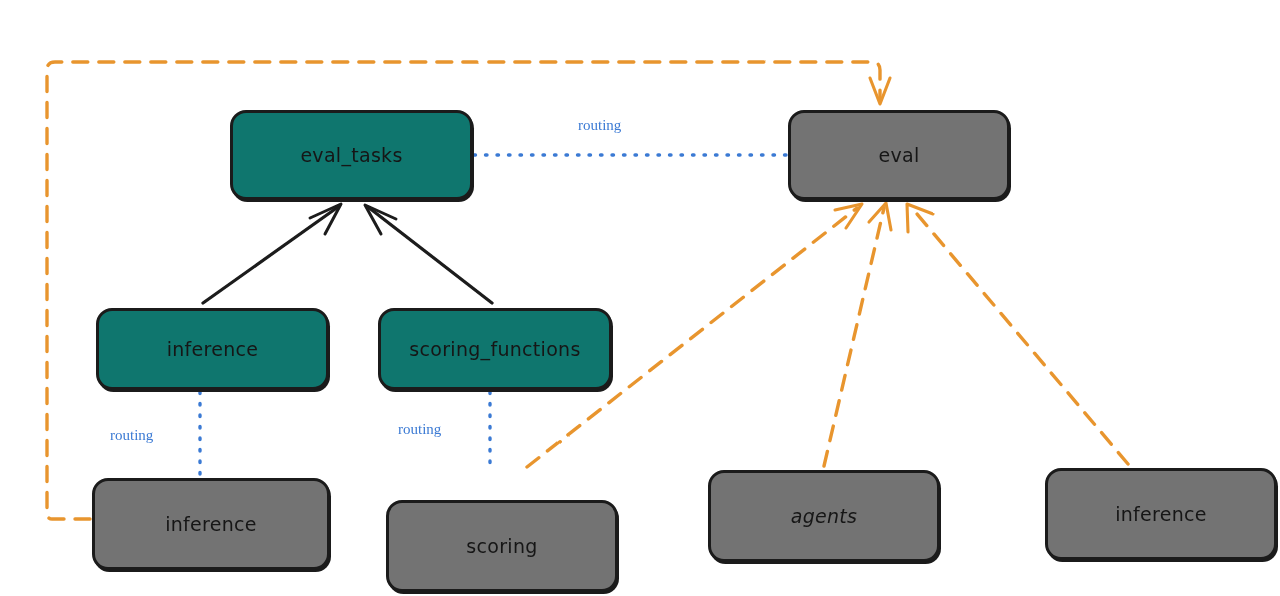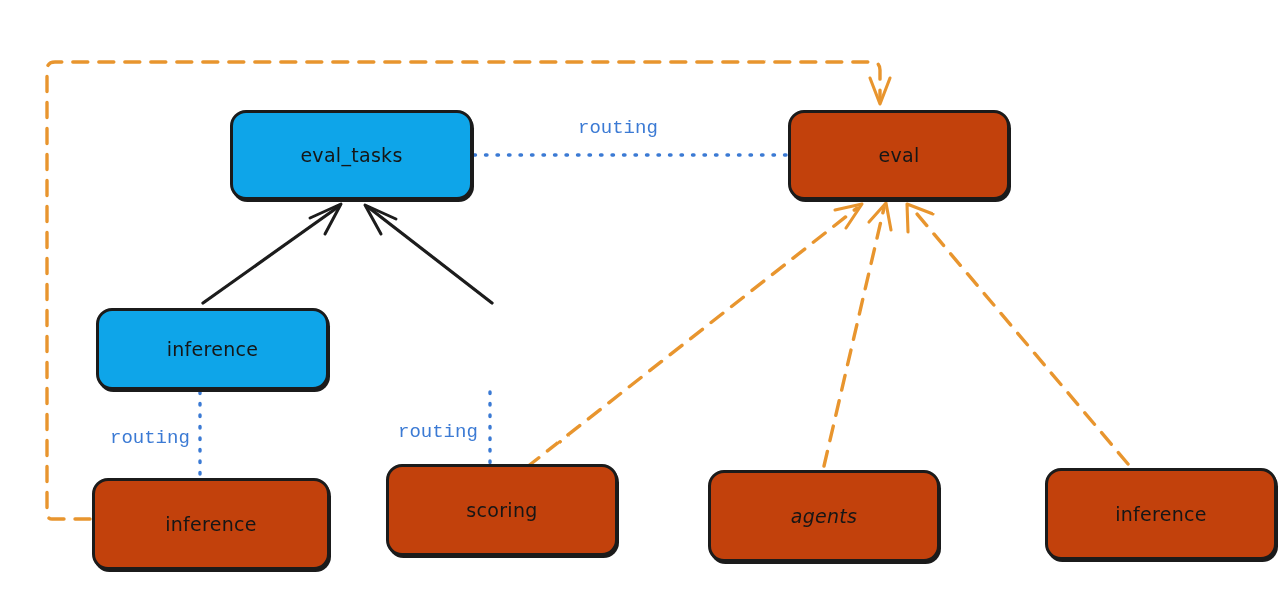--- a/index.html
+++ b/index.html
@@ -35,27 +35,27 @@
     justify-content: center;
     box-shadow: 1.5px 2.5px 0 -0.5px #1b1b1b;
   }
   .node .node-label {
     font-family: "DejaVu Sans", sans-serif;
     font-size: 19px;
     color: #161616;
     letter-spacing: 0.3px;
     white-space: nowrap;
   }
-  .node.blue  { background: #0ea5e9; text-align: center; }
-  .node.green { background: #c2410c; }
+  .node.blue  { background: #0f766e; text-align: center; }
+  .node.green { background: #737373; }
 
   .edge-label {
     position: absolute;
-    font-family: Liberation Mono, monospace;
-    font-size: 19px;
+    font-family: Liberation Serif, serif;
+    font-size: 15px;
     color: #3b7ad4;
     white-space: nowrap;
   }
 </style>
 </head>
 <body>
 
 <div id="canvas">
 
   <svg id="edges" viewBox="0 0 1280 596" xmlns="http://www.w3.org/2000/svg">
@@ -115,26 +115,29 @@
   </div>
 
   <div class="node green" style="left:788px; top:110px; width:222px; height:90px;">
     <span class="node-label">eval</span>
   </div>
 
   <div class="node blue" style="left:96px; top:308px; width:233px; height:82px;">
     <span class="node-label">inference</span>
   </div>
 
+  <div class="node blue" style="left:378px; top:308px; width:234px; height:82px;">
+    <span class="node-label">scoring_functions</span>
+  </div>
 
   <div class="node green" style="left:92px; top:478px; width:238px; height:92px;">
     <span class="node-label">inference</span>
   </div>
 
-  <div class="node green" style="left:386px; top:464px; width:232px; height:92px;">
+  <div class="node green" style="left:386px; top:500px; width:232px; height:92px;">
     <span class="node-label">scoring</span>
   </div>
 
   <div class="node green" style="left:708px; top:470px; width:232px; height:92px;font-style:italic;">
     <span class="node-label">agents</span>
   </div>
 
   <div class="node green" style="left:1026px; top:468px; width:232px; height:92px;margin-left:19px;">
     <span class="node-label">inference</span>
   </div>

